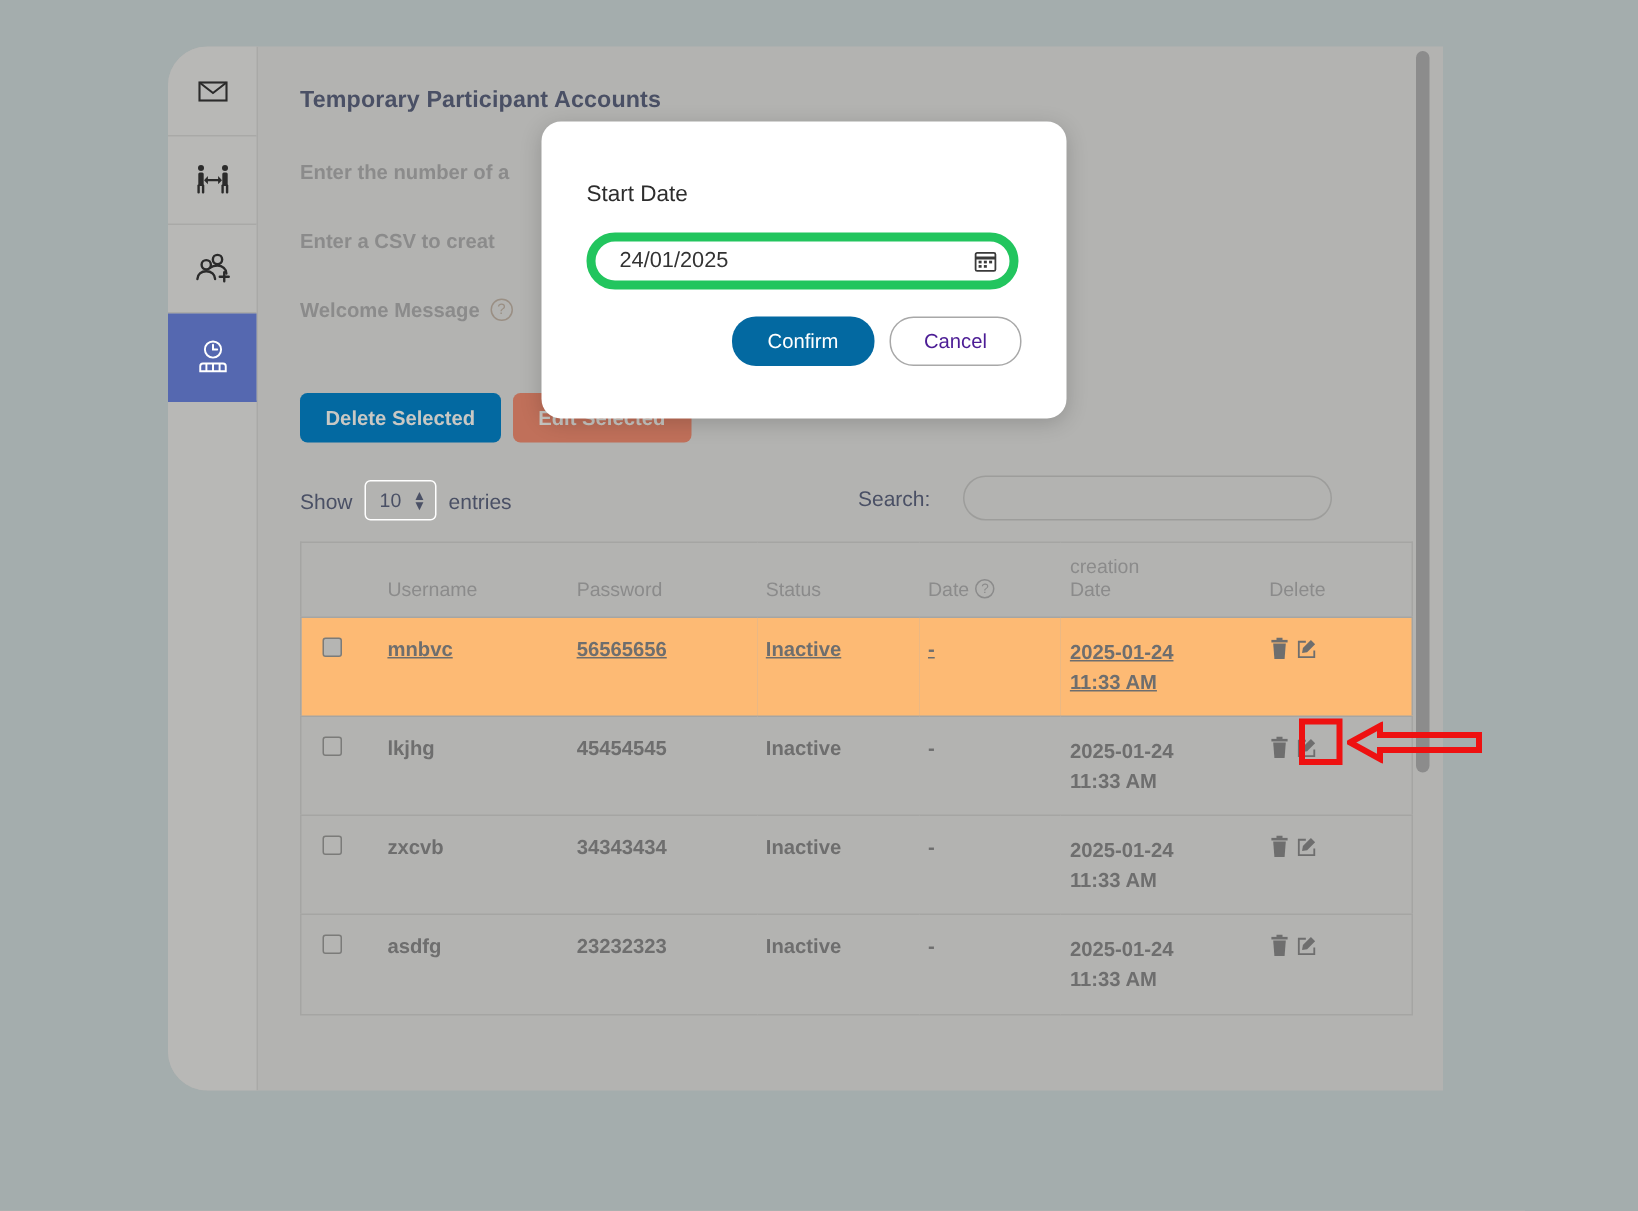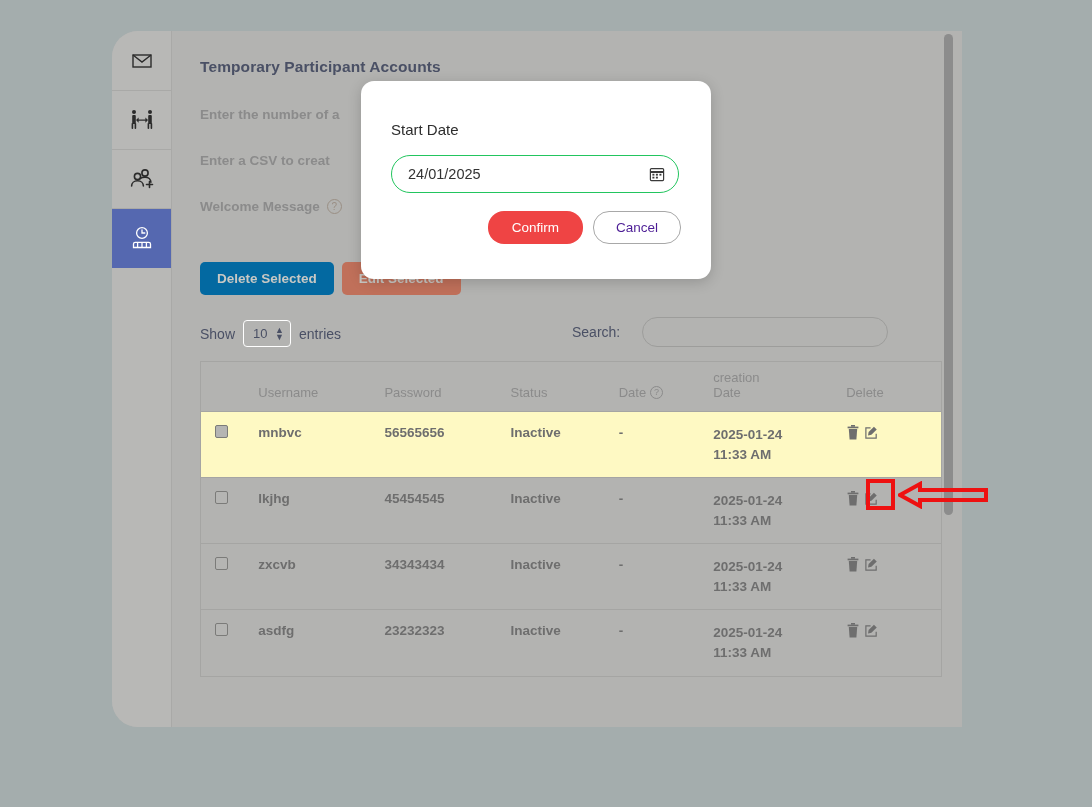--- a/index.html
+++ b/index.html
@@ -186,21 +186,21 @@
   .th-date-wrap { display: inline-flex; align-items: center; gap: 4px; }
   .th-q {
     width: 13px; height: 13px;
     border: 1px solid #8b8b8b;
     border-radius: 50%;
     font-size: 9px;
     display: inline-flex; align-items: center; justify-content: center;
     line-height: 1;
   }
 
-  tr.row-hover td { background: #fef9c3; }
+  tr.row-hover td { background: #fdba74; text-decoration: underline; }
   .pw { color: #2f7c32; font-weight: bold; }
   .row-check {
     width: 13px; height: 13px;
     border: 1px solid #7b7b79;
     border-radius: 2px;
     background: #b5b5b3;
     display: block;
     cursor: pointer;
   }
   .cdate { line-height: 1.45; }
@@ -239,41 +239,41 @@
     color: #2d2d2d;
     margin: 12px 0 0 0;
   }
   .date-field-wrap {
     margin-top: 17px;
     position: relative;
     width: 288px; height: 38px;
   }
   .date-input {
     width: 100%; height: 100%;
-    border: 1px solid #22c55e;
+    border: 6px solid #22c55e;
     border-radius: 19px;
     background: #fff;
     padding: 0 42px 0 16px;
     font-size: 14.5px;
     color: #333;
     font-family: "Liberation Sans", sans-serif;
   }
   .cal-btn {
     position: absolute; right: 14px; top: 50%;
     transform: translateY(-50%);
     cursor: pointer; color: #3a3a3a;
     display: inline-flex;
   }
   .modal-actions {
     margin-top: 18px;
     display: flex; gap: 10px;
     justify-content: flex-end;
   }
   .btn-confirm {
-    background: #ef4444;
+    background: #0369a1;
     color: #fff;
     border: none;
     border-radius: 16px;
     padding: 8px 24px;
     font-size: 13.5px;
     cursor: pointer;
     font-family: "Liberation Sans", sans-serif;
   }
   .btn-cancel {
     background: #fff;

